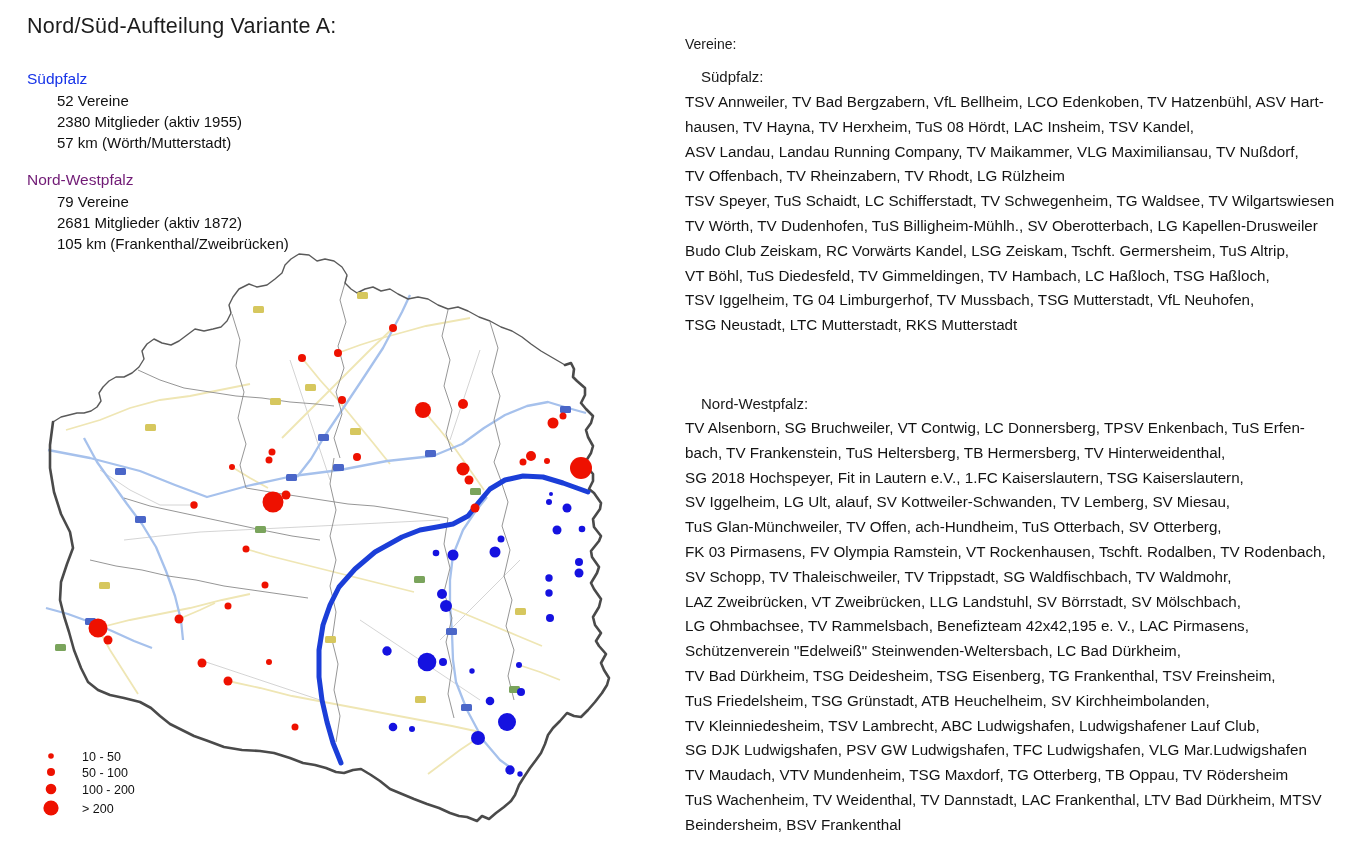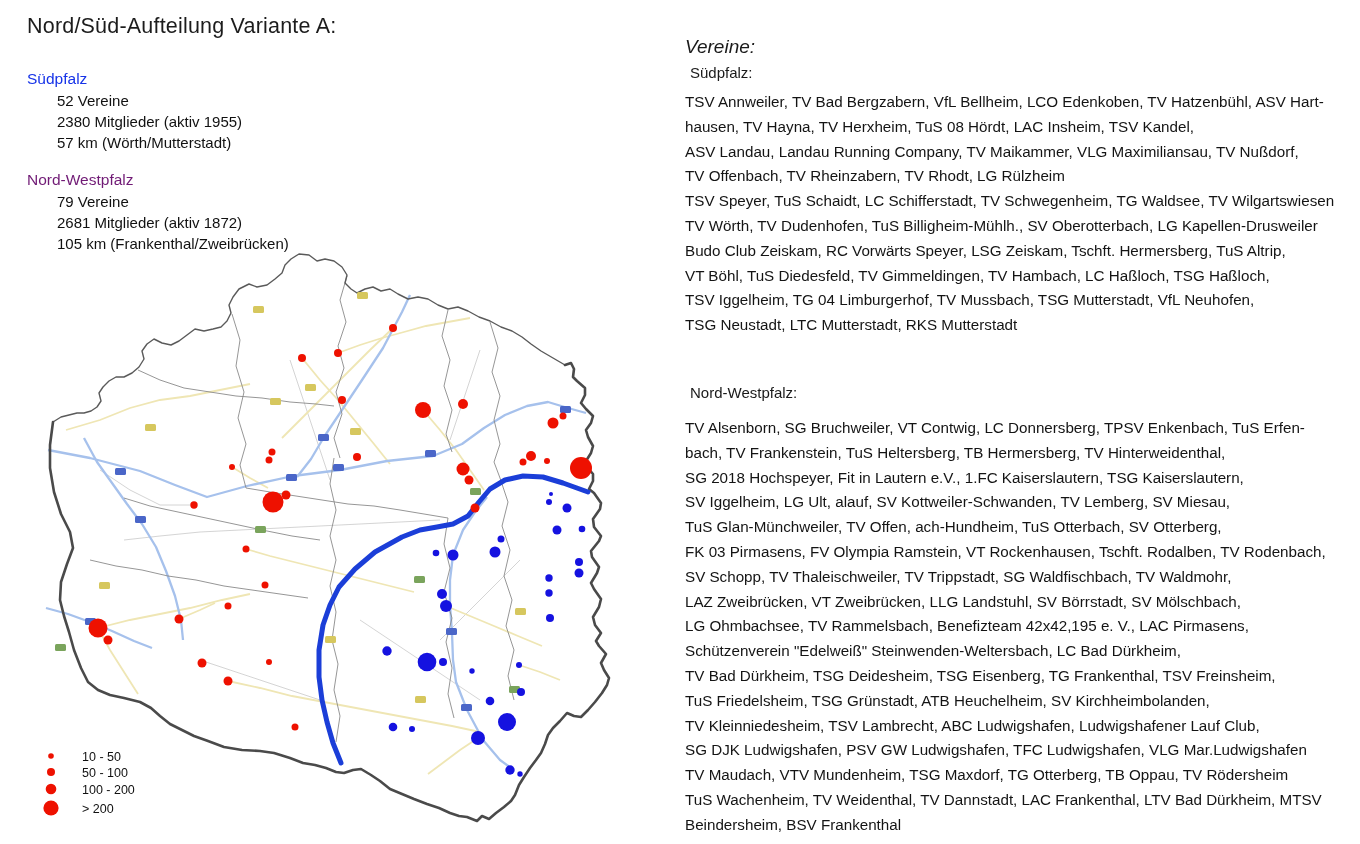--- a/index.html
+++ b/index.html
@@ -7,22 +7,22 @@
        font-family:"Liberation Sans","DejaVu Sans",sans-serif;color:#1a1a1a;}
   .abs{position:absolute;}
   #page-title{left:27px;top:14px;font-size:21.5px;letter-spacing:.2px;color:#1c1c1c;}
   .stat-heading{font-size:15.5px;}
   .stat-lines{font-size:15px;line-height:21px;color:#111;}
   #sued-heading{left:27px;top:70px;}
   #sued-lines{left:57px;top:90px;}
   #nw-heading{left:27px;top:171px;}
   #nw-lines{left:57px;top:191px;}
   #right-col{left:685px;top:36px;width:672px;}
-  #vereine-heading{font-size:19px;margin:0 0 6px 0;font-style:italic;}
-  .list-subheading{font-size:15px;margin:5px;}
+  #vereine-heading{font-size:14px;margin:0 0 6px 0;}
+  .list-subheading{font-size:15px;margin:16px;}
   .club-lines{font-size:15.2px;line-height:24.8px;white-space:nowrap;color:#141414;}
   #sued-club-lines{position:absolute;left:0;top:54px;}
   #nw-subheading{position:absolute;left:0;top:343px;}
   #nw-club-lines{position:absolute;left:0;top:380px;}
   #map-svg{left:0;top:0;}
   .legend-label{font-size:12.5px;fill:#111;}
 </style>
 </head>
 <body>
 
@@ -214,21 +214,21 @@
 <div id="right-col" class="abs">
   <div id="vereine-heading">Vereine:</div>
   <div class="list-subheading">Südpfalz:</div>
   <div id="sued-club-lines" class="club-lines">
       <div>TSV Annweiler, TV Bad Bergzabern, VfL Bellheim, LCO Edenkoben, TV Hatzenbühl, ASV Hart-</div>
       <div>hausen, TV Hayna, TV Herxheim, TuS 08 Hördt, LAC Insheim, TSV Kandel,</div>
       <div>ASV Landau, Landau Running Company, TV Maikammer, VLG Maximiliansau, TV Nußdorf,</div>
       <div>TV Offenbach, TV Rheinzabern, TV Rhodt, LG Rülzheim</div>
       <div>TSV Speyer, TuS Schaidt, LC Schifferstadt, TV Schwegenheim, TG Waldsee, TV Wilgartswiesen</div>
       <div>TV Wörth, TV Dudenhofen, TuS Billigheim-Mühlh., SV Oberotterbach, LG Kapellen-Drusweiler</div>
-      <div>Budo Club Zeiskam, RC Vorwärts Speyer, LSG Zeiskam, Tschft. Hermersberg, TuS Altrip,</div>
+      <div>Budo Club Zeiskam, RC Vorwärts Kandel, LSG Zeiskam, Tschft. Germersheim, TuS Altrip,</div>
       <div>VT Böhl, TuS Diedesfeld, TV Gimmeldingen, TV Hambach, LC Haßloch, TSG Haßloch,</div>
       <div>TSV Iggelheim, TG 04 Limburgerhof, TV Mussbach, TSG Mutterstadt, VfL Neuhofen,</div>
       <div>TSG Neustadt, LTC Mutterstadt, RKS Mutterstadt</div>
     </div>
   <div id="nw-subheading" class="list-subheading">Nord-Westpfalz:</div>
   <div id="nw-club-lines" class="club-lines">
       <div>TV Alsenborn, SG Bruchweiler, VT Contwig, LC Donnersberg, TPSV Enkenbach, TuS Erfen-</div>
       <div>bach, TV Frankenstein, TuS Heltersberg, TB Hermersberg, TV Hinterweidenthal,</div>
       <div>SG 2018 Hochspeyer, Fit in Lautern e.V., 1.FC Kaiserslautern, TSG Kaiserslautern,</div>
       <div>SV Iggelheim, LG Ult, alauf, SV Kottweiler-Schwanden, TV Lemberg, SV Miesau,</div>

